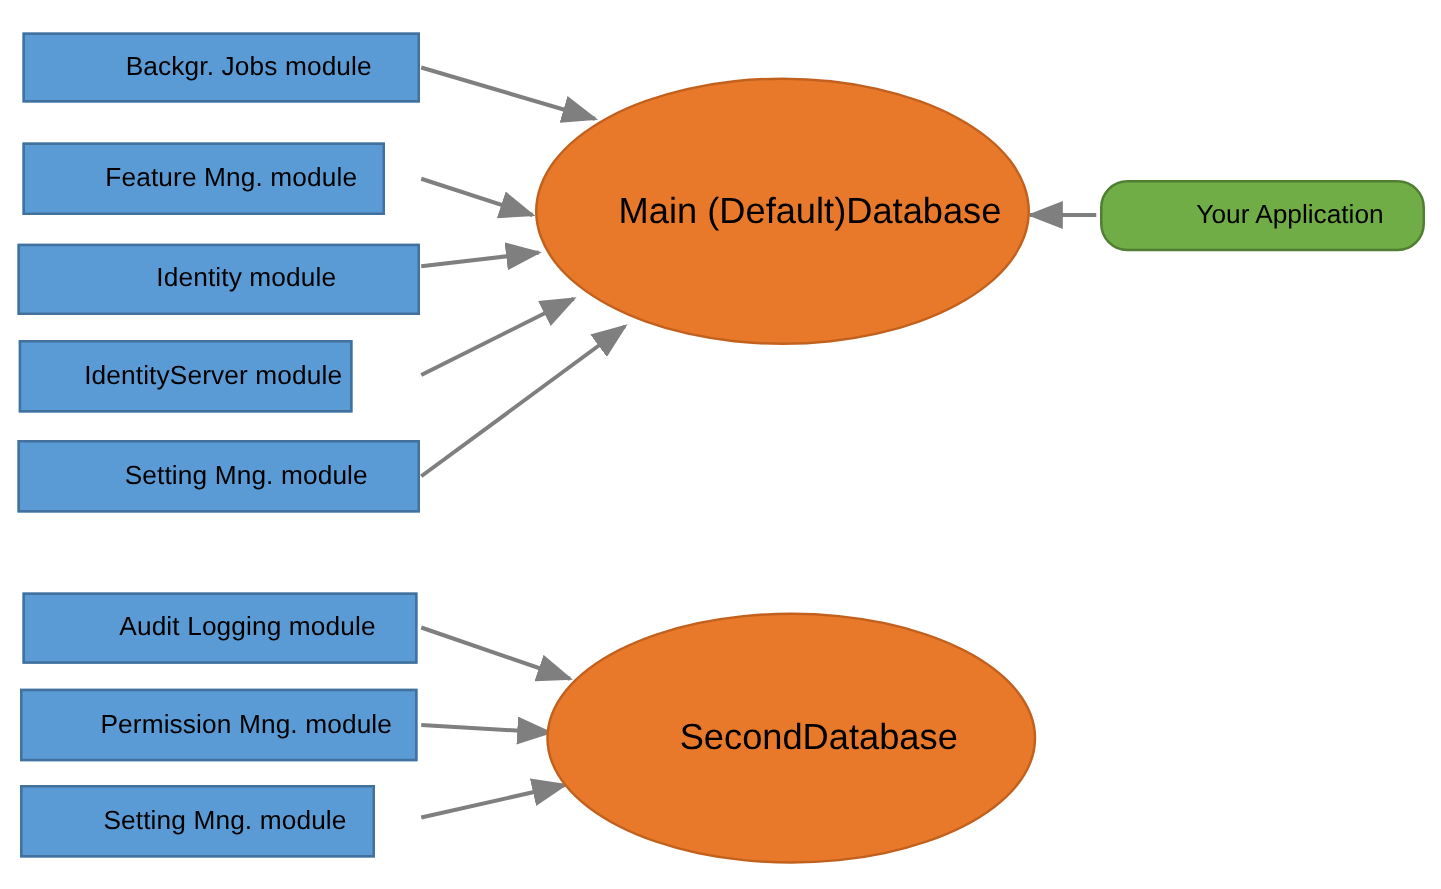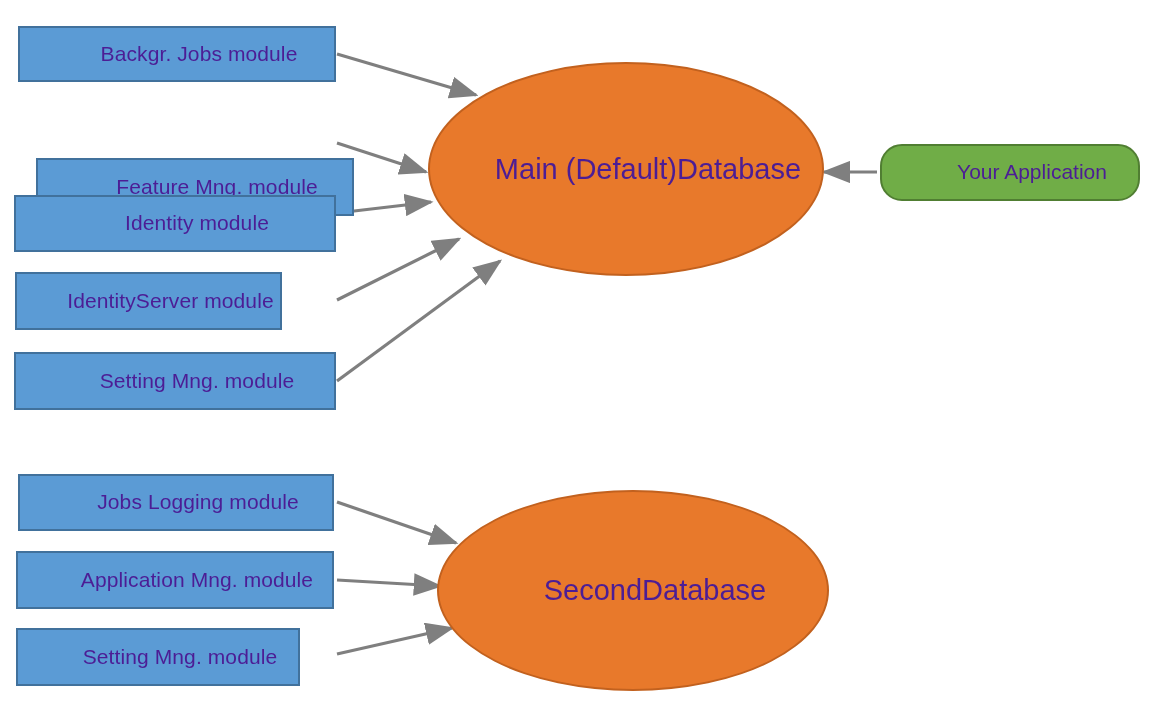--- a/index.html
+++ b/index.html
@@ -25,21 +25,21 @@
     height: 711px;
     pointer-events: none;
   }
   .node {
     position: absolute;
     box-sizing: border-box;
     display: flex;
     align-items: center;
     justify-content: center;
     text-align: center;
-    color: #4c1d95;
+    color: #000000;
     padding-left: 44px;
   }
   .module-box {
     background: #5B9BD5;
     border: 2px solid #41719C;
     font-size: 21px;
     line-height: 1.15;
     letter-spacing: 0.1px;
   }
   .app-box {
@@ -82,42 +82,42 @@
       <line x1="337" y1="502" x2="456" y2="543"></line>
       <line x1="337" y1="580" x2="440" y2="586"></line>
       <line x1="337" y1="654" x2="452" y2="628"></line>
     </g>
   </svg>
 
   <div class="node module-box" style="left:18px; top:26px; width:318px; height:56px;">
     <span>Backgr. Jobs module</span>
   </div>
 
-  <div class="node module-box" style="left:36px; top:114px; width:318px; height:58px;margin-top:44px;">
+  <div class="node module-box" style="left:18px; top:114px; width:290px; height:58px;">
     <span>Feature Mng. module</span>
   </div>
 
   <div class="node module-box" style="left:14px; top:195px; width:322px; height:57px;">
     <span>Identity module</span>
   </div>
 
   <div class="node module-box" style="left:15px; top:272px; width:267px; height:58px;">
     <span>IdentityServer module</span>
   </div>
 
   <div class="node module-box" style="left:14px; top:352px; width:322px; height:58px;">
     <span>Setting Mng. module</span>
   </div>
 
   <div class="node module-box" style="left:18px; top:474px; width:316px; height:57px;">
-    <span>Jobs Logging module</span>
+    <span>Audit Logging module</span>
   </div>
 
   <div class="node module-box" style="left:16px; top:551px; width:318px; height:58px;">
-    <span>Application Mng. module</span>
+    <span>Permission Mng. module</span>
   </div>
 
   <div class="node module-box" style="left:16px; top:628px; width:284px; height:58px;">
     <span>Setting Mng. module</span>
   </div>
 
   <div class="node db-ellipse" style="left:428px; top:62px; width:396px; height:214px;">
     <span class="line">Main (Default)</span>
     <span class="line">Database</span>
   </div>

